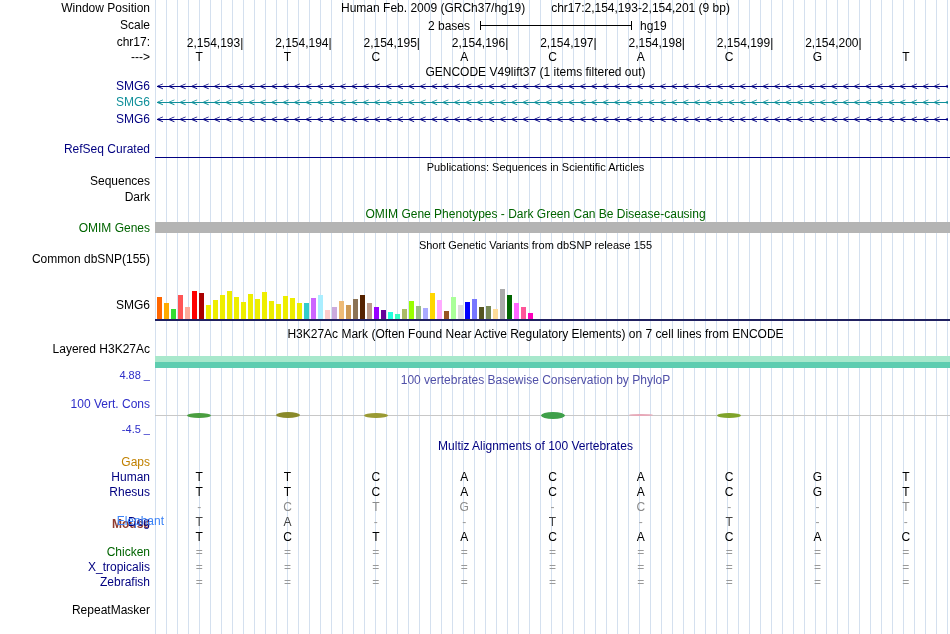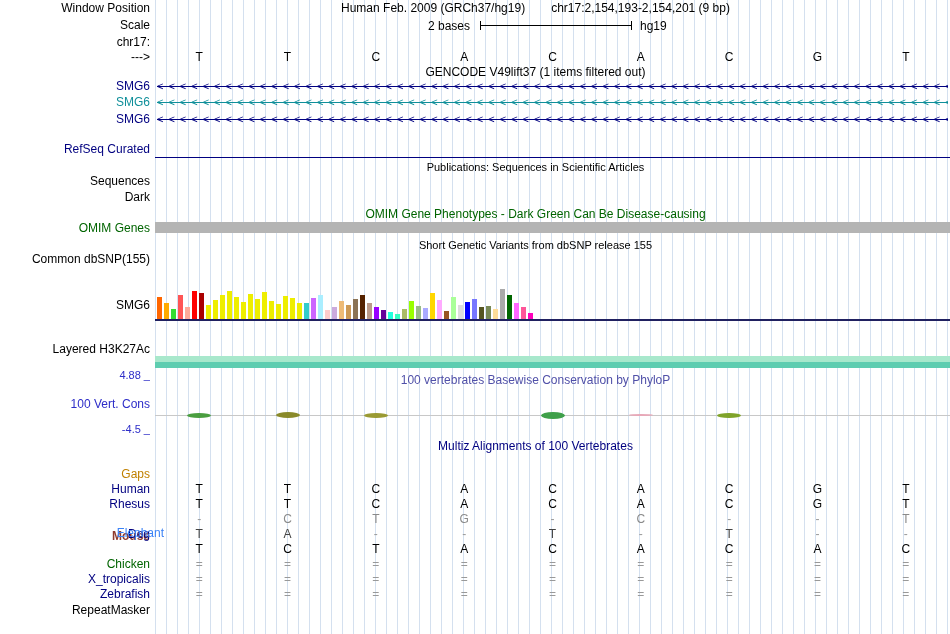--- a/index.html
+++ b/index.html
@@ -18,21 +18,21 @@
   .gene-row{position:absolute;left:157px;width:791px;height:13px;line-height:13px;
     font-size:11px;letter-spacing:5px;overflow:hidden;white-space:nowrap;}
   .scale-bar{position:absolute;left:480px;top:21px;width:150px;height:9px;
     border-left:1px solid #000;border-right:1px solid #000;
     background:linear-gradient(to bottom,transparent 4px,#000 4px,#000 5px,transparent 5px);}
   .hline{position:absolute;left:155px;width:795px;}
   #gtexBars{position:absolute;left:155px;top:289px;width:795px;height:30px;}
   .gbar{position:absolute;bottom:0;width:5px;}
   #consLayer{position:absolute;left:155px;top:400px;width:795px;height:30px;}
   .blip{position:absolute;border-radius:50%;}
-  #multiz{position:absolute;left:0;top:455px;width:950px;height:135px;margin-top:12px;}
+  #multiz{position:absolute;left:0;top:455px;width:950px;height:135px;}
   .mz-label{position:absolute;left:0;width:150px;text-align:right;line-height:15px;white-space:nowrap;}
   .mz-cell{position:absolute;transform:translateX(-50%);line-height:15px;}
   .small{font-size:11px;}
 </style>
 </head>
 <body>
 
 <div id="browser">
   <div class="grid"></div>
 
@@ -40,20 +40,30 @@
   <div class="ctitle" style="top:2px">
     <span>Human Feb. 2009 (GRCh37/hg19)</span><span style="display:inline-block;width:26px"></span><span>chr17:2,154,193-2,154,201 (9 bp)</span>
   </div>
 
   <div class="lbl" style="top:19px">Scale</div>
   <div class="abs" style="top:19px;right:480px">2 bases</div>
   <div class="scale-bar"></div>
   <div class="abs" style="top:19px;left:640px">hg19</div>
 
   <div class="lbl" style="top:36px">chr17:</div>
+  <div id="coordRow">
+      <span class="coord" style="left: 88.3333px;">2,154,193|</span>
+      <span class="coord" style="left: 176.667px;">2,154,194|</span>
+      <span class="coord" style="left: 265px;">2,154,195|</span>
+      <span class="coord" style="left: 353.333px;">2,154,196|</span>
+      <span class="coord" style="left: 441.667px;">2,154,197|</span>
+      <span class="coord" style="left: 530px;">2,154,198|</span>
+      <span class="coord" style="left: 618.333px;">2,154,199|</span>
+      <span class="coord" style="left: 706.667px;">2,154,200|</span>
+    </div>
 
   <div class="lbl" style="top:51px">---&gt;</div>
   <div id="baseRow">
       <span class="base" style="left: 44.1667px;">T</span>
       <span class="base" style="left: 132.5px;">T</span>
       <span class="base" style="left: 220.833px;">C</span>
       <span class="base" style="left: 309.167px;">A</span>
       <span class="base" style="left: 397.5px;">C</span>
       <span class="base" style="left: 485.833px;">A</span>
       <span class="base" style="left: 574.167px;">C</span>
@@ -135,20 +145,21 @@
       <div class="gbar" style="left: 331px; height: 13px; background: rgb(119, 136, 85);"></div>
       <div class="gbar" style="left: 338px; height: 10px; background: rgb(255, 221, 153);"></div>
       <div class="gbar" style="left: 345px; height: 30px; background: rgb(170, 170, 170);"></div>
       <div class="gbar" style="left: 352px; height: 24px; background: rgb(0, 102, 0);"></div>
       <div class="gbar" style="left: 359px; height: 16px; background: rgb(255, 102, 255);"></div>
       <div class="gbar" style="left: 366px; height: 12px; background: rgb(255, 85, 153);"></div>
       <div class="gbar" style="left: 373px; height: 6px; background: rgb(255, 0, 187);"></div>
     </div>
   <div class="hline" style="top: 319px; height: 2px; background: rgb(32, 32, 96);"></div>
 
+  <div class="ctitle" style="top:328px">H3K27Ac Mark (Often Found Near Active Regulatory Elements) on 7 cell lines from ENCODE</div>
   <div class="lbl" style="top:343px">Layered H3K27Ac</div>
   <div class="hline" style="top: 356px; height: 6px; background: rgb(168, 232, 204);"></div>
   <div class="hline" style="top: 362px; height: 6px; background: rgb(94, 205, 176);"></div>
 
   <div class="lbl small" style="top: 369px; color: rgb(45, 45, 200);">4.88 _</div>
   <div class="ctitle" style="top: 374px; color: rgb(80, 80, 168);">100 vertebrates Basewise Conservation by PhyloP</div>
   <div class="lbl" style="top: 398px; color: rgb(45, 45, 200);">100 Vert. Cons</div>
   <div class="lbl small" style="top: 423px; color: rgb(45, 45, 200);">-4.5 _</div>
   <div class="hline" style="top: 415px; height: 1px; background: rgb(200, 200, 200);"></div>
   <div id="consLayer">

